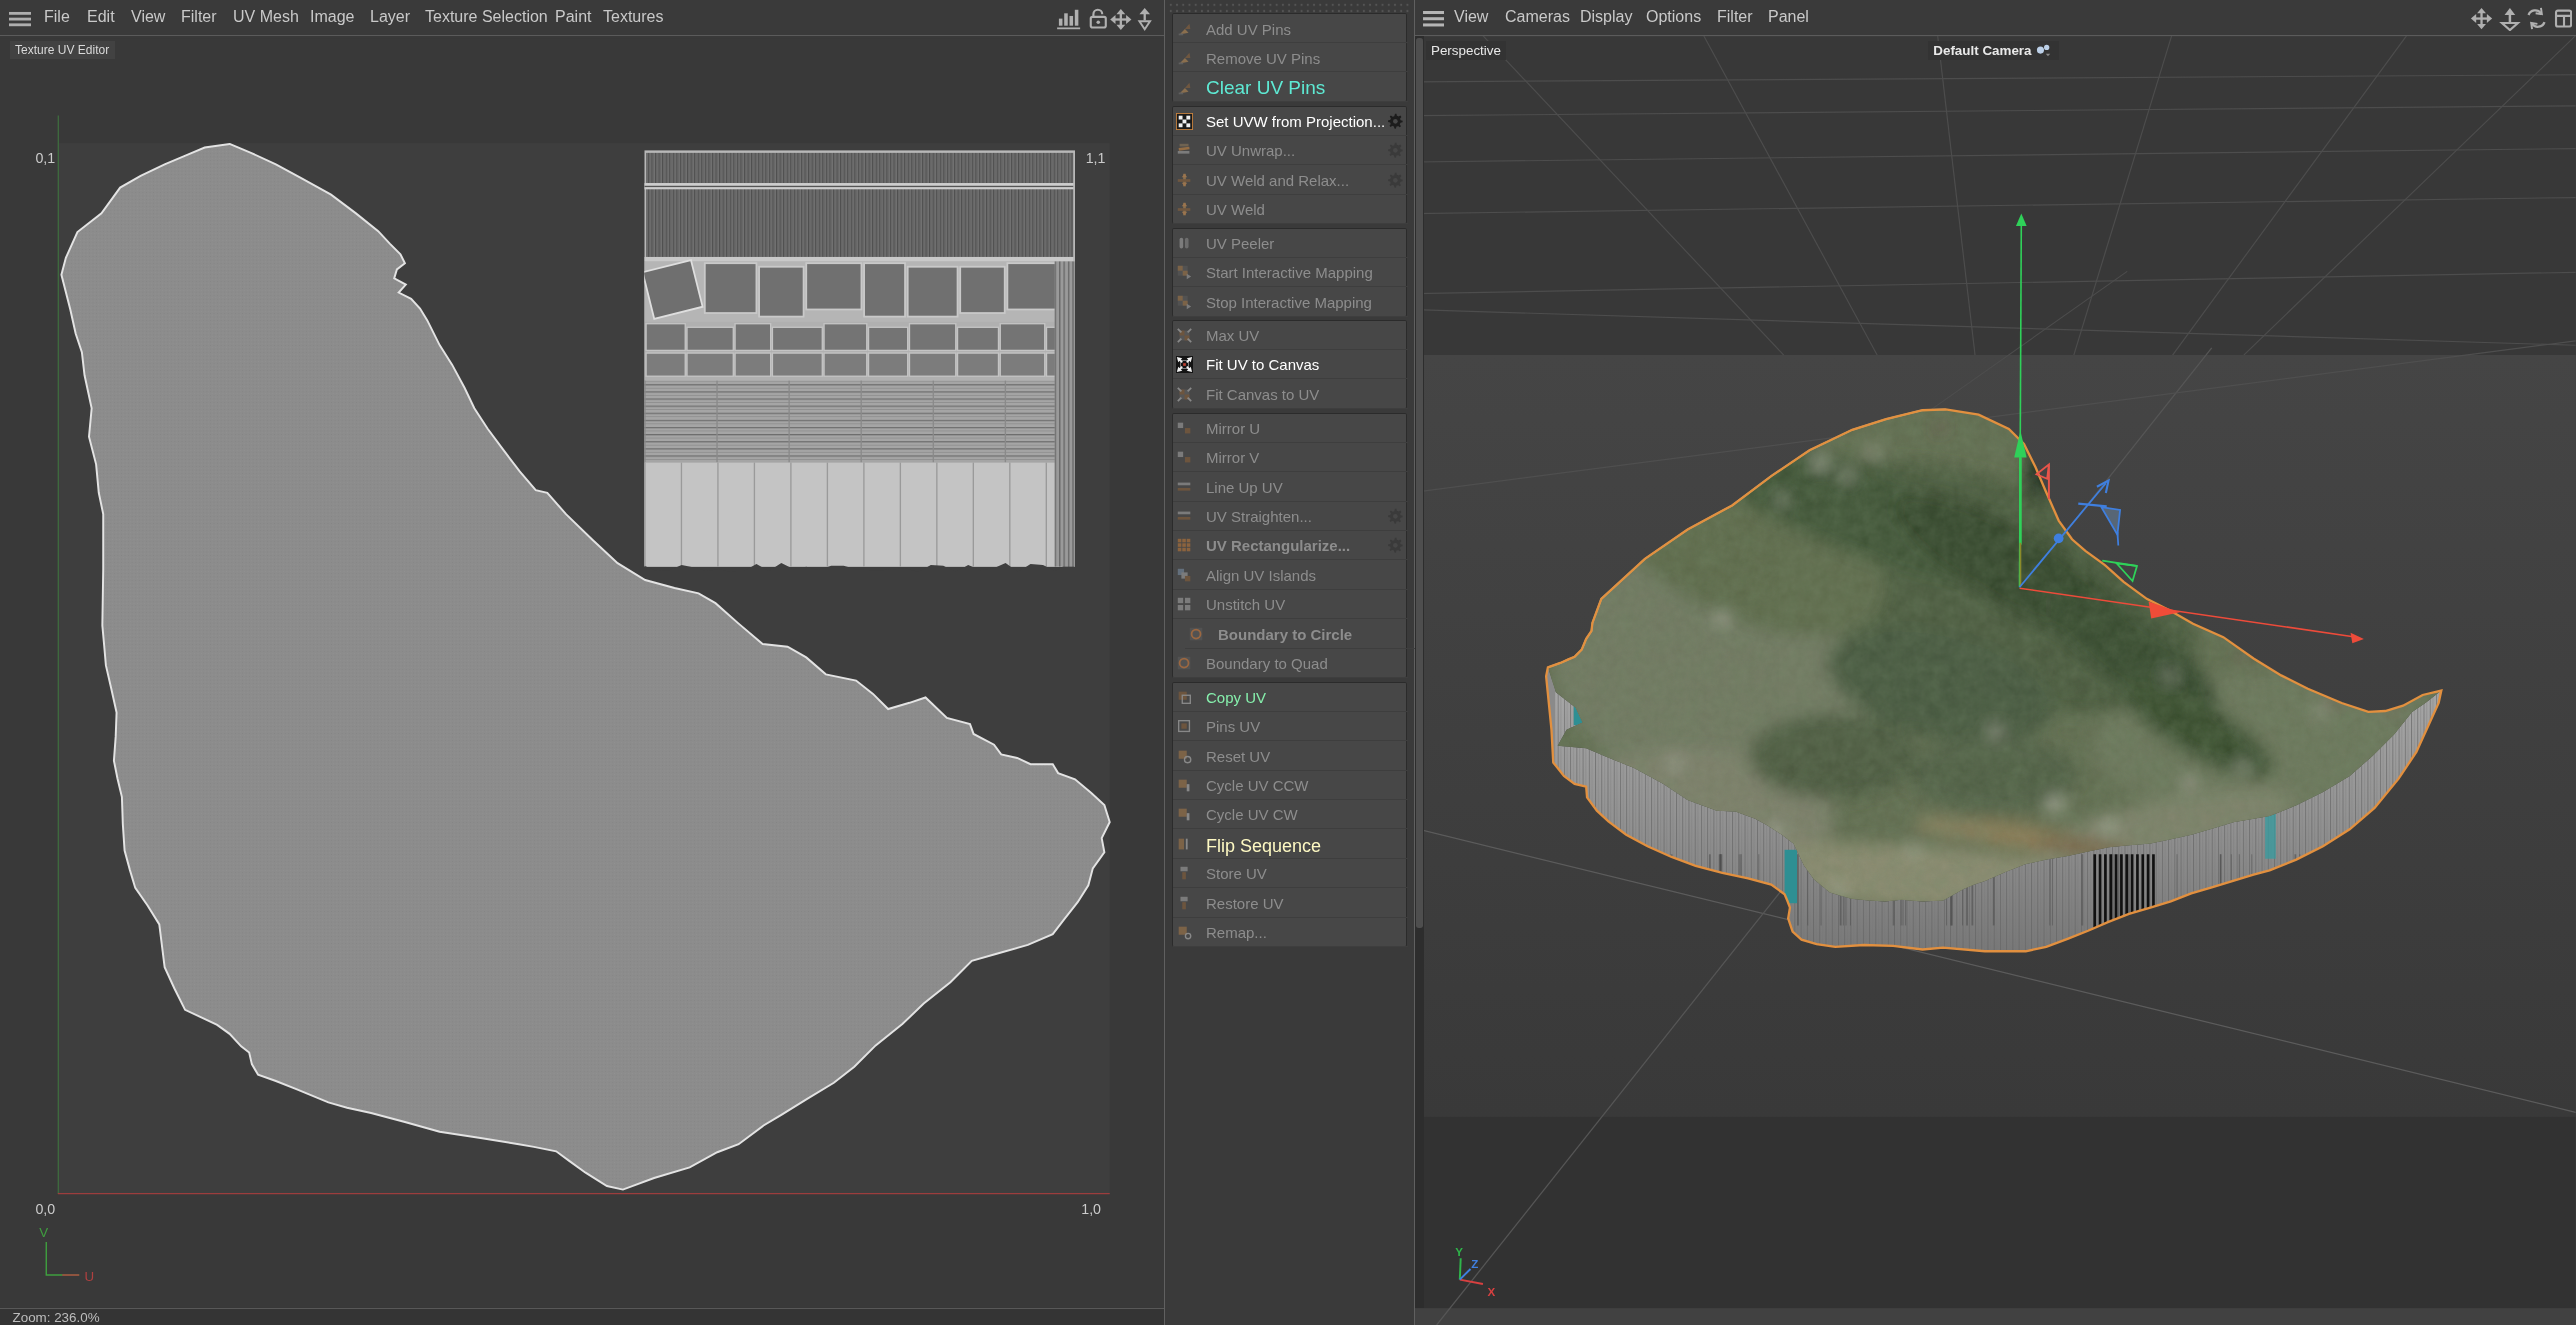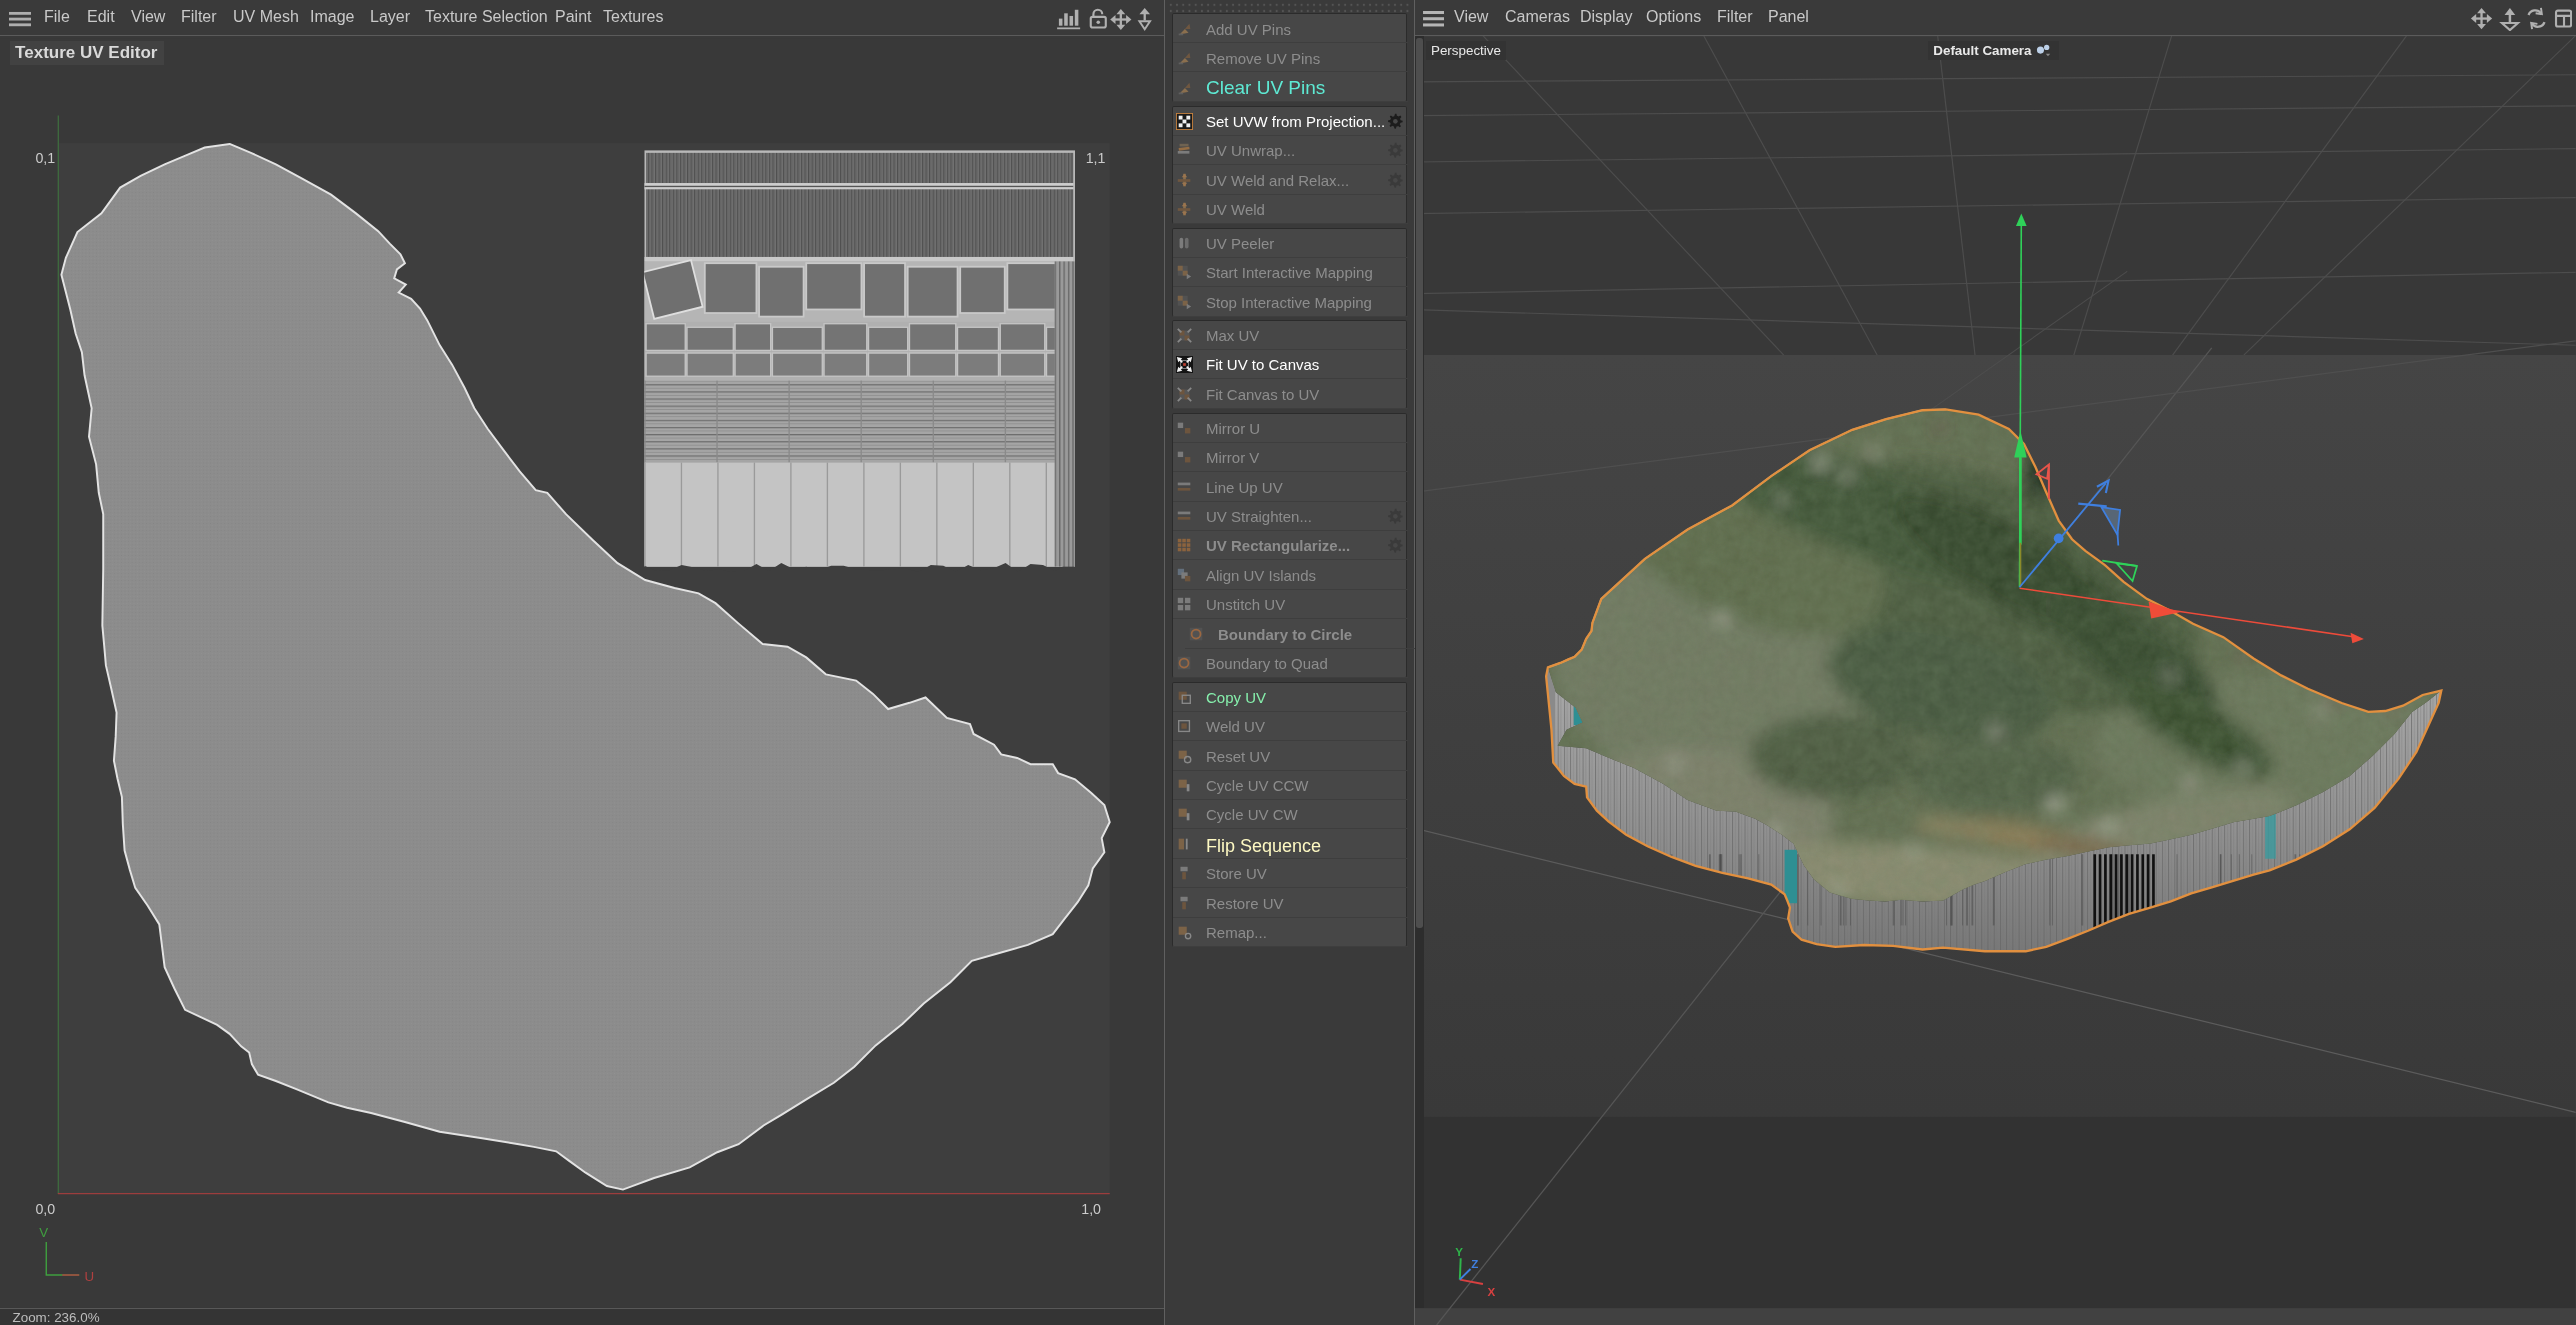--- a/index.html
+++ b/index.html
@@ -155,21 +155,21 @@
     <text x="1220" y="183" font-size="16" fill="#cccccc">1,1</text>
     <text x="62" y="1364" font-size="16" fill="#cccccc" text-anchor="end">0,0</text>
     <text x="1215" y="1364" font-size="16" fill="#cccccc">1,0</text>
 
     <text x="44" y="1390" font-size="15" fill="#3f9e3f">V</text>
     <path d="M52,1396 L52,1433 L89,1433" fill="none" stroke="#3f9e3f" stroke-width="1.6"></path>
     <path d="M70,1433 L89,1433" stroke="#b04040" stroke-width="1.6"></path>
     <text x="95" y="1440" font-size="15" fill="#b04040">U</text>
   </svg>
 
-  <div class="abs" style="left:9.8px;top:41px;background:#424242;padding:1.8px 6.2px 2.7px 5.3px;font-size:17px;font-weight:bold;color:#d9d9d9">Texture UV Editor</div>
+  <div class="abs" style="left:9.8px;top:41px;background:#424242;padding:1.8px 6.2px 2.7px 5.3px;font-size:12px;font-weight:normal;color:#d9d9d9">Texture UV Editor</div>
 
   <div class="abs" style="left:0;top:1308px;width:1164px;height:17px;background:#343434;border-top:0.9px solid #585858">
     <div class="abs" style="left:12.5px;top:0.9px;font-size:13.4px;color:#bdbdbd">Zoom: 236.0%</div>
   </div>
 </div>
 
 <div class="abs" style="left:1164px;top:0;width:251px;height:1325px;background:#3a3a3a;border-left:1.8px solid #606060;border-right:1.8px solid #606060">
   <svg class="abs" style="left:3.6px;top:2.7px" width="242" height="12.5" viewBox="0 0 272 14">
       <defs>
         <pattern id="dots" width="7" height="7" patternUnits="userSpaceOnUse">
@@ -426,21 +426,21 @@
           <rect x="3" y="3" width="9" height="9" fill="#77593c"></rect>
           <rect x="7" y="7" width="9" height="9" fill="none" stroke="#999" stroke-width="1.5"></rect>
         </svg></div>
       <div style="position:absolute;left:33px;top:6.2px;font-size:15px;color:#86efac;white-space:nowrap">Copy UV</div>
     </div>
     <div style="position:absolute;left:0;top:29px;width:235px;height:29px;border-bottom:0.9px solid #3e3e3e;">
       <div style="position:absolute;left:2.7px;top:6.2px;opacity:0.8"><svg width="17" height="17" viewBox="0 0 19 19">
           <rect x="3" y="3" width="12" height="12" fill="none" stroke="#999" stroke-width="1.5"></rect>
           <rect x="6" y="6" width="6" height="6" fill="#77593c"></rect>
         </svg></div>
-      <div style="position:absolute;left:33px;top:6.2px;font-size:15px;color:#8d8d8d;white-space:nowrap">Weld UV</div>
+      <div style="position:absolute;left:33px;top:6.2px;font-size:15px;color:#8d8d8d;white-space:nowrap">Pins UV</div>
     </div>
     <div style="position:absolute;left:0;top:59px;width:235px;height:29px;border-bottom:0.9px solid #3e3e3e;">
       <div style="position:absolute;left:2.7px;top:6.2px;opacity:0.8"><svg width="17" height="17" viewBox="0 0 19 19">
           <rect x="3" y="3" width="9" height="9" fill="#8a6a48"></rect>
           <circle cx="13" cy="13" r="3.5" fill="none" stroke="#999" stroke-width="1.5"></circle>
         </svg></div>
       <div style="position:absolute;left:33px;top:6.2px;font-size:15px;color:#8d8d8d;white-space:nowrap">Reset UV</div>
     </div>
     <div style="position:absolute;left:0;top:88px;width:235px;height:29px;border-bottom:0.9px solid #3e3e3e;">
       <div style="position:absolute;left:2.7px;top:6.2px;opacity:0.8"><svg width="17" height="17" viewBox="0 0 19 19">

